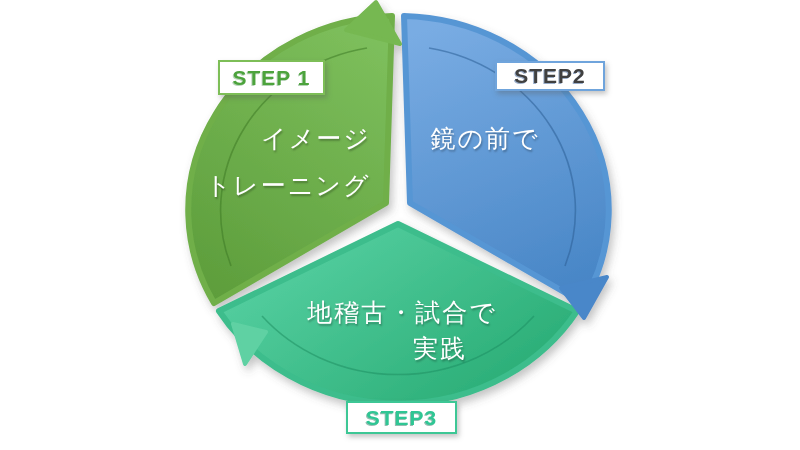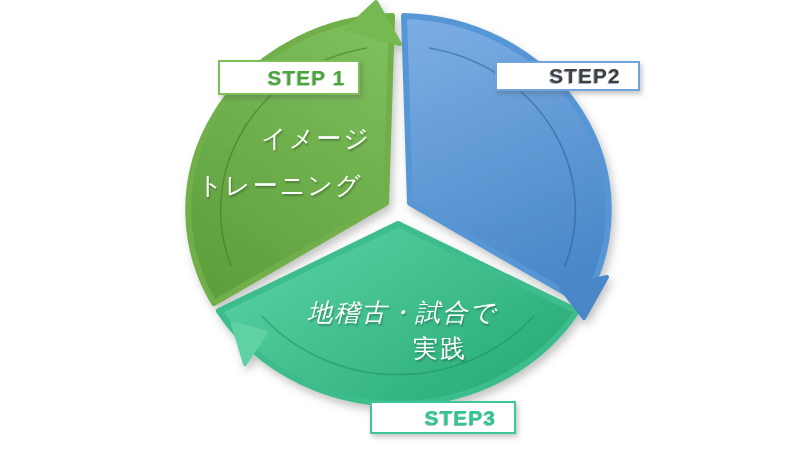--- a/index.html
+++ b/index.html
@@ -6,36 +6,35 @@
   .stage{
     position:relative;width:800px;height:450px;overflow:hidden;background:#fff;
     font-family:"Liberation Sans","DejaVu Sans",sans-serif;
   }
   .stage svg{position:absolute;left:0;top:0;}
   .badge{
     position:absolute;background:#fff;display:flex;align-items:center;justify-content:center;
     font-weight:bold;font-size:21px;letter-spacing:1px;
     box-shadow:2px 3px 5px rgba(90,90,90,.35);
     user-select:none;
-    padding-left:35px;
   }
   .badge-step1{left:218px;top:60px;width:103px;height:31px;border:2px solid #7DBE57;color:#4CA33C;
     text-shadow:-1px 1px 0 rgba(46,125,50,.35);}
   .badge-step2{left:495px;top:61px;width:106px;height:26px;border:2px solid #6FA4DC;color:#404040;
     text-shadow:-1px 1px 0 rgba(32,74,135,.45);}
   .badge-step3{left:346px;top:401px;width:107px;height:29px;border:2px solid #3DC795;color:#2FC694;
-    text-shadow:-1px 1px 0 rgba(23,107,82,.45);margin-left:24px;}
+    text-shadow:-1px 1px 0 rgba(23,107,82,.45);}
   .wtext{
     position:absolute;transform:translate(-50%,-50%);color:#ffffff;font-size:25px;
     letter-spacing:2px;white-space:nowrap;text-shadow:1px 2px 2px rgba(0,0,0,.28);
     user-select:none;
   }
-  .t1a{left:316px;top:138px;} .t1b{left:280px;top:185px;text-align:right;}
+  .t1a{left:316px;top:138px;} .t1b{left:288px;top:185px;text-align:right;}
   .t2a{left:485px;top:138px;} .t2b{left:486px;top:187px;}
-  .t3a{left:402px;top:312px;font-style:italic;} .t3b{left:400px;top:348px;margin-left:40px;}
+  .t3a{left:402px;top:312px;} .t3b{left:400px;top:348px;margin-left:40px;}
 </style>
 </head>
 <body>
 
 <div class="stage" role="img">
 
   <svg width="800" height="450" viewBox="0 0 800 450">
     <defs>
       <linearGradient id="gradGreen" gradientUnits="userSpaceOnUse" x1="420" y1="0" x2="210" y2="310">
         <stop offset="0" stop-color="#83C562"></stop>
@@ -77,16 +76,17 @@
   </div>
   <div class="badge badge-step2">
     <span>STEP2</span>
   </div>
   <div class="badge badge-step3">
     <span>STEP3</span>
   </div>
 
   <div class="wtext t1a">イメージ</div>
   <div class="wtext t1b">トレーニング</div>
+  <div class="wtext t2a">鏡の前で</div>
   <div class="wtext t3a">地稽古・試合で</div>
   <div class="wtext t3b">実践</div>
 
 </div>
 
 </body></html>

